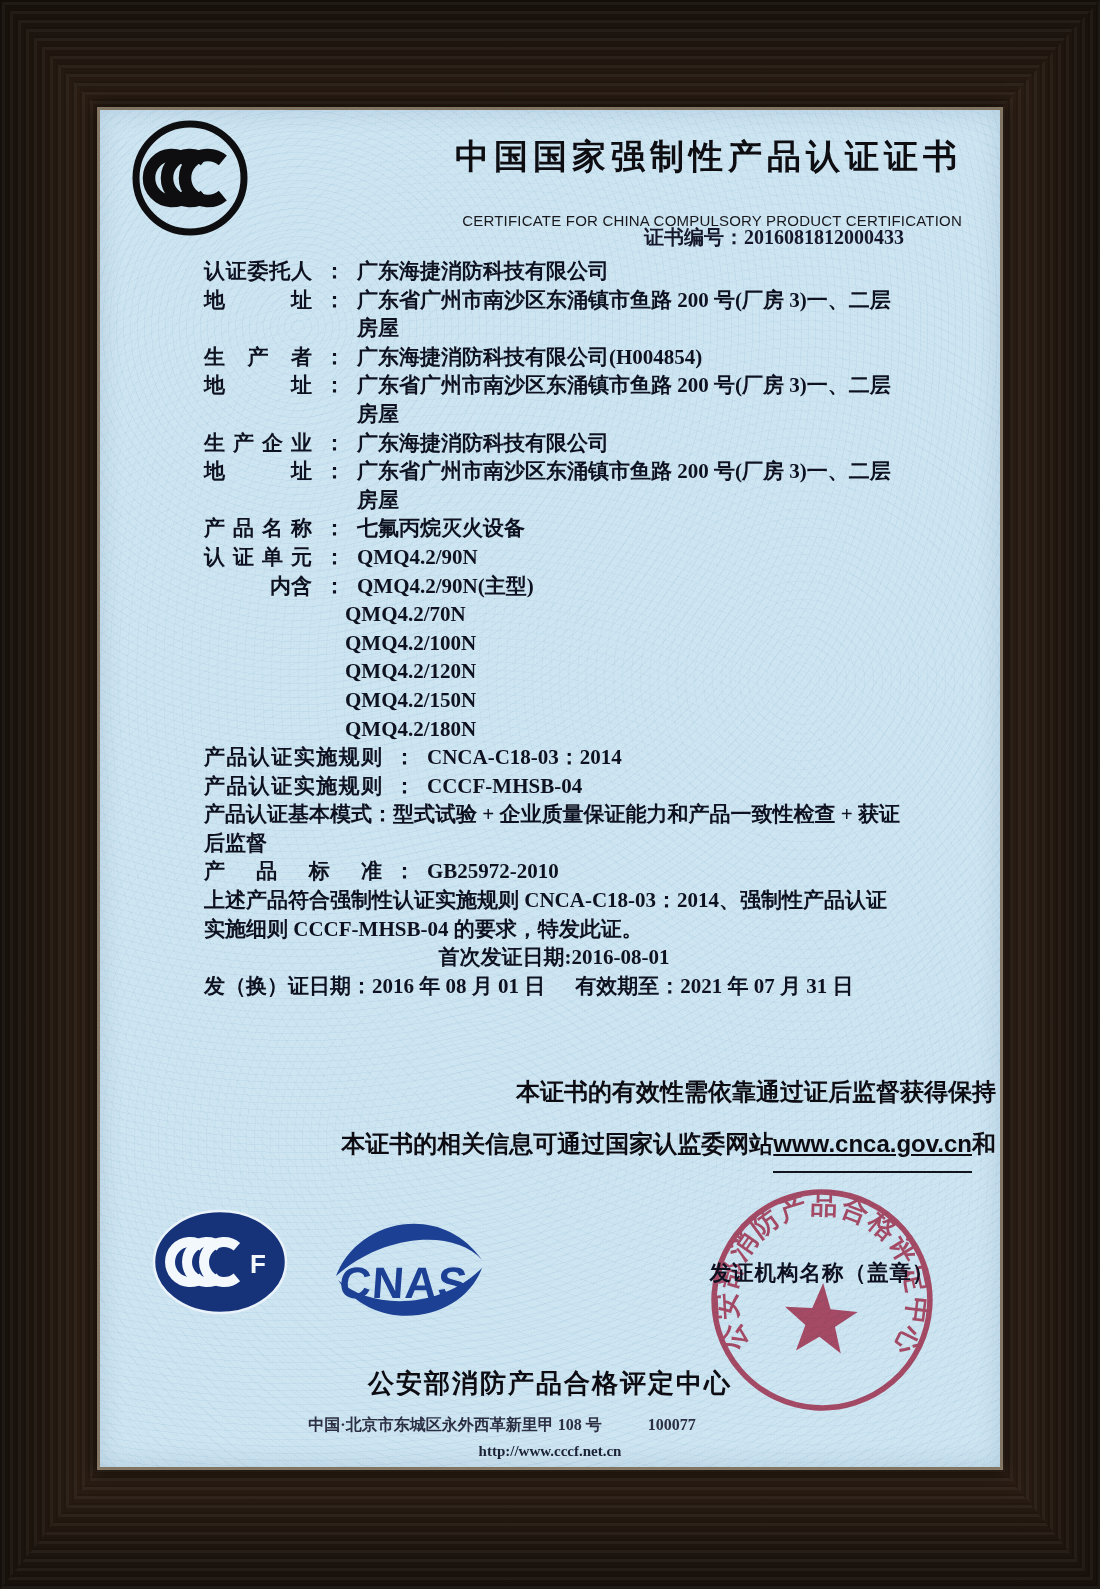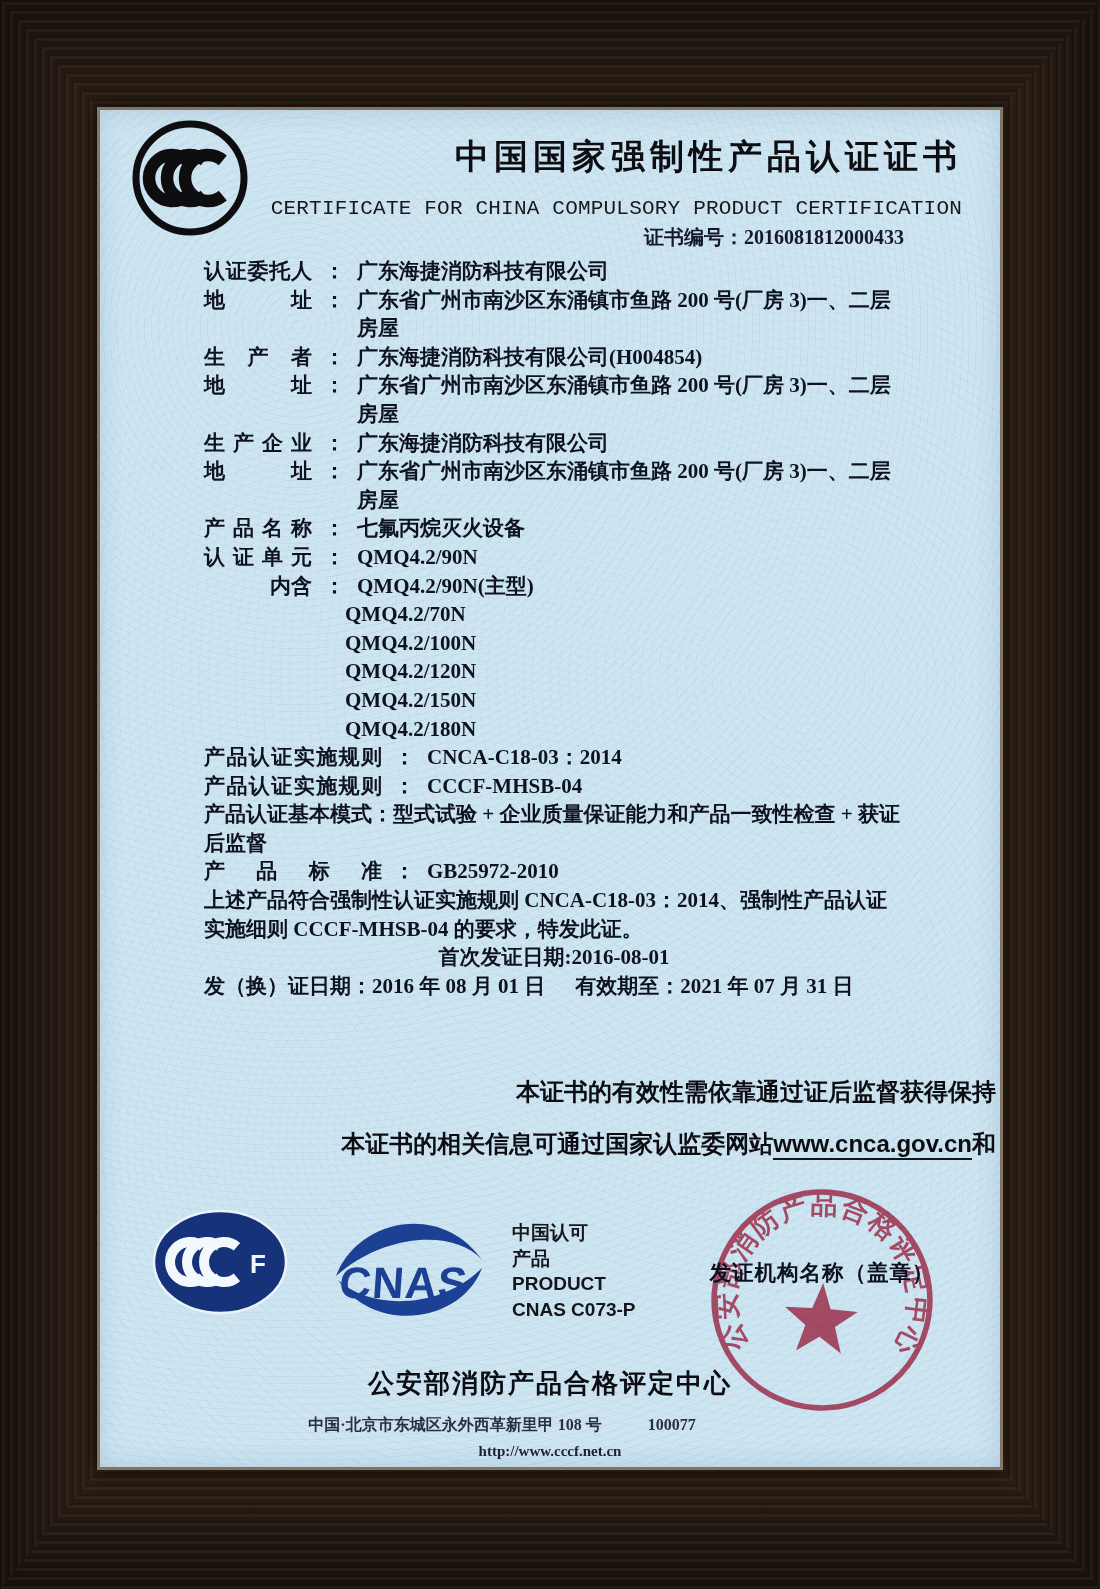--- a/index.html
+++ b/index.html
@@ -46,22 +46,22 @@
     box-shadow:0 0 0 3px rgba(215,198,170,.55), 0 0 16px 6px rgba(0,0,0,.55), inset 0 0 22px rgba(80,120,150,.22);
     color:#101423;
   }
 
   
   .hdr { position:absolute; left:0; top:0; width:100%; }
   .ccc-top-logo { position:absolute; left:28px; top:6px; width:124px; height:124px; }
   .title-wrap { position:absolute; left:150px; top:0; width:712px; text-align:right; }
   .title-cn { margin-top:24px; font-size:34px; font-weight:bold; letter-spacing:5px;
     font-family:"Liberation Sans","DejaVu Sans",sans-serif; color:#0d0d12; }
-  .title-en { margin-top:17px; font-size:21px; letter-spacing:.2px; color:#17171c;
-    font-family:Liberation Mono, monospace; white-space:nowrap; }
+  .title-en { margin-top:32px; font-size:15px; letter-spacing:.2px; color:#17171c;
+    font-family:Liberation Sans, sans-serif; white-space:nowrap; }
   .certno { position:absolute; top:114px; right:96px; font-size:20px; font-weight:bold; color:#15182b; }
 
   
   .fields { position:absolute; left:104px; top:147px; width:700px;
     font-size:21px; font-weight:bold; line-height:28.6px; color:#0e1220; }
   .row { display:flex;gap:12px; }
   .lbl { flex:0 0 108px; text-align:justify; text-align-last:justify; }
   .lbl-r { flex:0 0 108px; text-align:right; }
   .lblw { flex:0 0 178px; text-align:justify; text-align-last:justify; }
   .colon { flex:0 0 auto; }
@@ -69,21 +69,21 @@
   .sp { flex:0 0 129px; }
   .para { display:block; }
   .center-line { text-align:center; }
   .dates { display:flex; gap:30px;align-items:center; }
 
   
   .notices { position:absolute; left:0; top:966px; width:896px; text-align:right;
     font-family:"Liberation Sans","DejaVu Sans",sans-serif; font-weight:bold;
     font-size:24px; color:#0c0c12; }
   .notices div { margin-bottom:20px; }
-  .u { border-bottom:2px solid #10141f; padding-bottom:1px; }
+  .u { border-bottom:2px solid #10141f; padding-bottom:14px;text-decoration:underline; }
 
   
   .cccf-logo { position:absolute; left:50px; top:1096px; width:140px; height:112px; }
   .cnas-logo { position:absolute; left:230px; top:1100px; width:156px; height:120px; }
   .accr { position:absolute; left:412px; top:1110px; font-family:"Liberation Sans","DejaVu Sans",sans-serif;
     font-weight:bold; font-size:19px; line-height:25.5px; color:#15151c; }
 
   
   .seal { position:absolute; left:602px; top:1070px; width:240px; height:240px;
     mix-blend-mode:multiply; opacity:.92; transform:rotate(4deg); }
@@ -233,26 +233,20 @@
       <path d="M 86.9,39.7 A 20,20 0 1 0 86.9,70.3" fill="none" stroke="#f2f8fc" stroke-width="10"></path>
       <text x="100" y="66" font-size="26" font-weight="bold" fill="#f2f8fc" font-family="Liberation Sans, DejaVu Sans, sans-serif">F</text>
     </svg>
 
     <svg class="cnas-logo" viewBox="0 0 156 120">
       <path d="M 6,66 C 28,8 112,-8 152,50 C 126,20 56,22 6,66 Z" fill="#1c4094"></path>
       <path d="M 152,58 C 132,112 46,126 8,70 C 40,100 110,100 152,58 Z" fill="#1c4094"></path>
       <text x="79" y="88" font-size="44" font-weight="bold" text-anchor="middle" fill="#1c4094" transform="skewX(-4)" letter-spacing="1" font-family="Liberation Sans, DejaVu Sans, sans-serif">CNAS</text>
     </svg>
 
-    <div class="accr">
-      <div>中国认可</div>
-      <div>产品</div>
-      <div>PRODUCT</div>
-      <div>CNAS C073-P</div>
-    </div>
 
     <svg class="seal" viewBox="0 0 238 238">
       <circle cx="119" cy="119" r="107" fill="none" stroke="#c9445e" stroke-width="5.5"></circle>
       <path id="sealArc" d="M 49,169 A 86,86 0 1 1 189,169" fill="none"></path>
       <text font-size="27" font-weight="bold" fill="#c9445e" letter-spacing="2" font-family="Liberation Serif, DejaVu Serif, serif">
         <textPath href="#sealArc" startOffset="0" textLength="370" lengthAdjust="spacingAndGlyphs">公安部消防产品合格评定中心</textPath>
       </text>
       <polygon fill="#c9445e" points="119,102 128.1,127.5 155.1,128.3 133.7,144.8 141.3,170.7 119,155.5 96.7,170.7 104.3,144.8 82.9,128.3 109.9,127.5"></polygon>
     </svg>
     <div class="seal-overlay">发证机构名称（盖章）</div>

